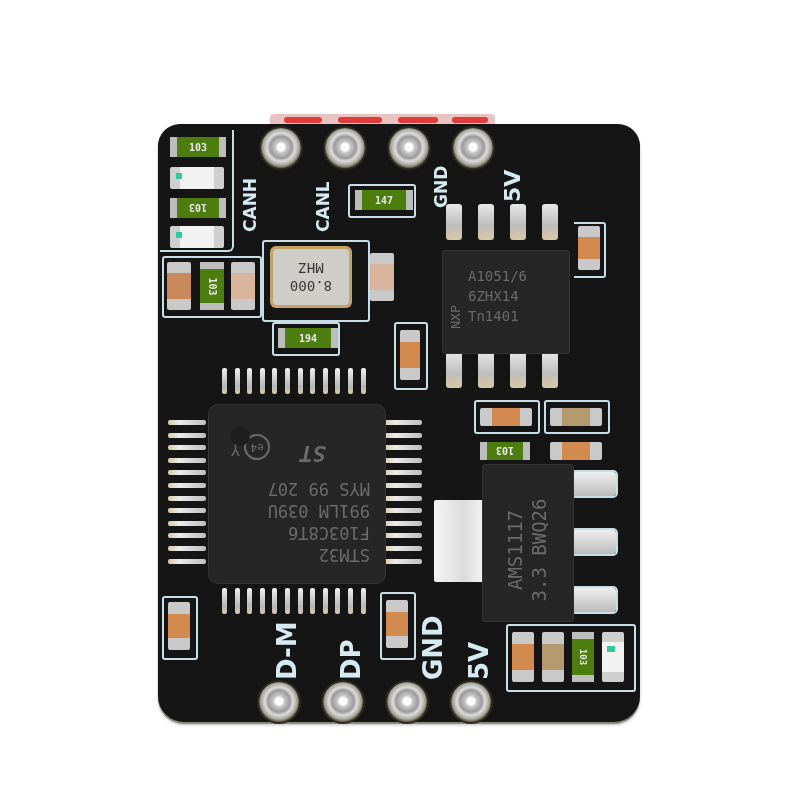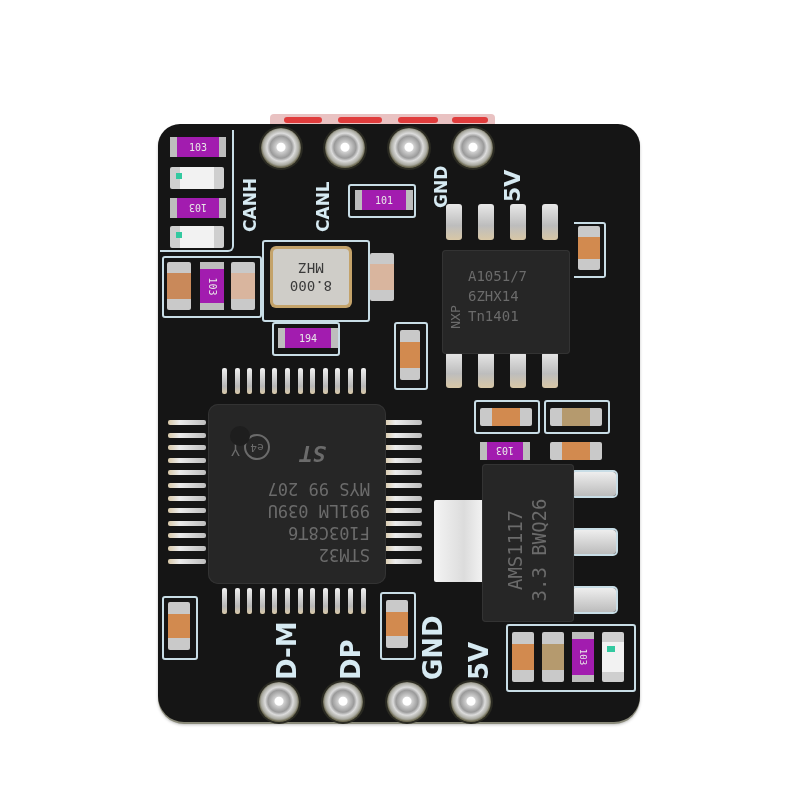--- a/index.html
+++ b/index.html
@@ -4,21 +4,21 @@
 <style>
   html,body{margin:0;padding:0;background:#ffffff;}
   body{width:800px;height:800px;position:relative;overflow:hidden;font-family:"Liberation Sans",sans-serif;}
   .abs{position:absolute;}
   .board{left:158px;top:124px;width:482px;height:598px;background:#151515;border-radius:22px 22px 26px 26px;box-shadow:0 2px 0 #8a8a7a, 0 3px 3px rgba(0,0,0,.25);}
   .redtop{left:270px;top:114px;width:225px;height:14px;background:#e9c2c2;border-radius:4px;}
   .redtop i{position:absolute;top:3px;height:6px;background:#e03c3c;border-radius:3px;}
   .pad{width:40px;height:40px;border-radius:50%;background:radial-gradient(circle at 50% 48%,#ffffff 0 4px,#cfcfcf 5px,#9a9a9a 11px,#dcdcdc 14px,#a9a9a0 18px,#6d6a52 20px);box-shadow:0 0 0 2px #2a2a22;}
   .silk{border:2px solid #c8dde6;}
   .lbl{color:#d6eaf2;font-weight:bold;font-family:"DejaVu Sans",sans-serif;white-space:nowrap;transform-origin:left top;}
-  .res{background:#a21caf;border-left:7px solid #bdbdbd;border-right:7px solid #bdbdbd;color:#e8e8e8;font-family:"DejaVu Sans Mono",monospace;font-size:10px;display:flex;align-items:center;justify-content:center;}
+  .res{background:#4d7c0f;border-left:7px solid #bdbdbd;border-right:7px solid #bdbdbd;color:#e8e8e8;font-family:"DejaVu Sans Mono",monospace;font-size:10px;display:flex;align-items:center;justify-content:center;font-weight:bold;}
   .cap{background:linear-gradient(#c9c9c9 0 22%,#c9895a 22% 78%,#c9c9c9 78%);border-radius:2px;}
   .capv{background:linear-gradient(#c9c9c9 0 24%,#d28a4f 24% 76%,#c9c9c9 76%);border-radius:2px;}
   .caph{background:linear-gradient(90deg,#c9c9c9 0 24%,#d28a4f 24% 76%,#c9c9c9 76%);border-radius:2px;}
   .led{background:linear-gradient(90deg,#cfcfcf 0 18%,#f2f2f2 18% 82%,#cfcfcf 82%);border-radius:2px;}
   .led::after{content:"";position:absolute;left:6px;top:6px;width:6px;height:6px;background:#33c9a0;}
   .chip{background:#262626;border-radius:10px;box-shadow:inset 0 0 0 1px #333;}
   .pinv{position:absolute;width:5px;height:26px;background:linear-gradient(#f0f0f0,#b8b8b8 70%,#d8c8a8);border-radius:2px;}
   .pinh{position:absolute;height:5px;width:38px;background:linear-gradient(90deg,#d8c8a8,#ececec 30%,#bdbdbd);border-radius:2px;}
   .chiptxt{color:#6b6b6b;font-family:"DejaVu Sans Mono",monospace;font-size:15px;line-height:22px;text-align:center;}
   .soicpin{position:absolute;width:16px;height:36px;background:linear-gradient(#e8e8e8,#bdbdbd 60%,#d8c7a6);border-radius:3px;}
@@ -46,21 +46,21 @@
 <div class="abs lbl" style="left:431px;top:208px;font-size:17px;transform:rotate(-90deg)">GND</div>
 <div class="abs lbl" style="left:500px;top:202px;font-size:22px;transform:rotate(-90deg)">5V</div>
 
 <div class="abs silk" style="left:160px;top:130px;width:72px;height:120px;border-top:none;border-left:none;border-radius:0 0 6px 0"></div>
 <div class="abs res" style="left:170px;top:137px;width:42px;height:20px">103</div>
 <div class="abs led" style="left:170px;top:167px;width:54px;height:22px;position:absolute"></div>
 <div class="abs res" style="left:170px;top:198px;width:42px;height:20px;transform:rotate(180deg)">103</div>
 <div class="abs led" style="left:170px;top:226px;width:54px;height:22px;position:absolute"></div>
 
 <div class="abs silk" style="left:348px;top:184px;width:64px;height:30px;border-radius:3px"></div>
-<div class="abs res" style="left:355px;top:190px;width:44px;height:20px">101</div>
+<div class="abs res" style="left:355px;top:190px;width:44px;height:20px">147</div>
 
 <div class="abs silk" style="left:162px;top:256px;width:96px;height:58px;border-radius:3px"></div>
 <div class="abs cap" style="left:167px;top:262px;width:24px;height:48px"></div>
 <div class="abs res" style="left:200px;top:262px;width:24px;height:48px;border:none;border-top:7px solid #bdbdbd;border-bottom:7px solid #bdbdbd;box-sizing:border-box">
     <span style="transform:rotate(90deg);display:inline-block">103</span>
   </div>
 <div class="abs cap" style="left:231px;top:262px;width:24px;height:48px;background:linear-gradient(#c9c9c9 0 22%,#d9b59e 22% 78%,#c9c9c9 78%)"></div>
 
 <div class="abs silk" style="left:262px;top:240px;width:104px;height:78px;border-radius:3px"></div>
 <div class="abs" style="left:270px;top:246px;width:82px;height:62px;background:#c4a36a;border-radius:6px;padding:3px;box-sizing:border-box">
@@ -80,21 +80,21 @@
 <div class="abs soicpin" style="left:446px;top:204px"></div>
 <div class="abs soicpin" style="left:478px;top:204px"></div>
 <div class="abs soicpin" style="left:510px;top:204px"></div>
 <div class="abs soicpin" style="left:542px;top:204px"></div>
 <div class="abs soicpin" style="left:446px;top:352px"></div>
 <div class="abs soicpin" style="left:478px;top:352px"></div>
 <div class="abs soicpin" style="left:510px;top:352px"></div>
 <div class="abs soicpin" style="left:542px;top:352px"></div>
 <div class="abs chip" style="left:442px;top:250px;width:128px;height:104px;border-radius:4px">
   <div class="chiptxt" style="position:absolute;left:26px;top:16px;text-align:left;font-size:14px;line-height:20px">
-    <div>A1051/7</div>
+    <div>A1051/6</div>
     <div>6ZHX14</div>
     <div>Tn1401</div>
   </div>
   <div class="chiptxt" style="position:absolute;left:2px;top:56px;font-size:13px;transform:rotate(-90deg)">NXP</div>
 </div>
 <div class="abs silk" style="left:574px;top:222px;width:30px;height:52px;border-left:none;border-radius:0 3px 3px 0"></div>
 <div class="abs capv" style="left:578px;top:226px;width:22px;height:44px"></div>
 
 <div class="abs" id="mcu-pins-top" style="left:222px;top:368px;width:150px;height:30px">
     <div class="pinv" style="left: 0px;"></div>

